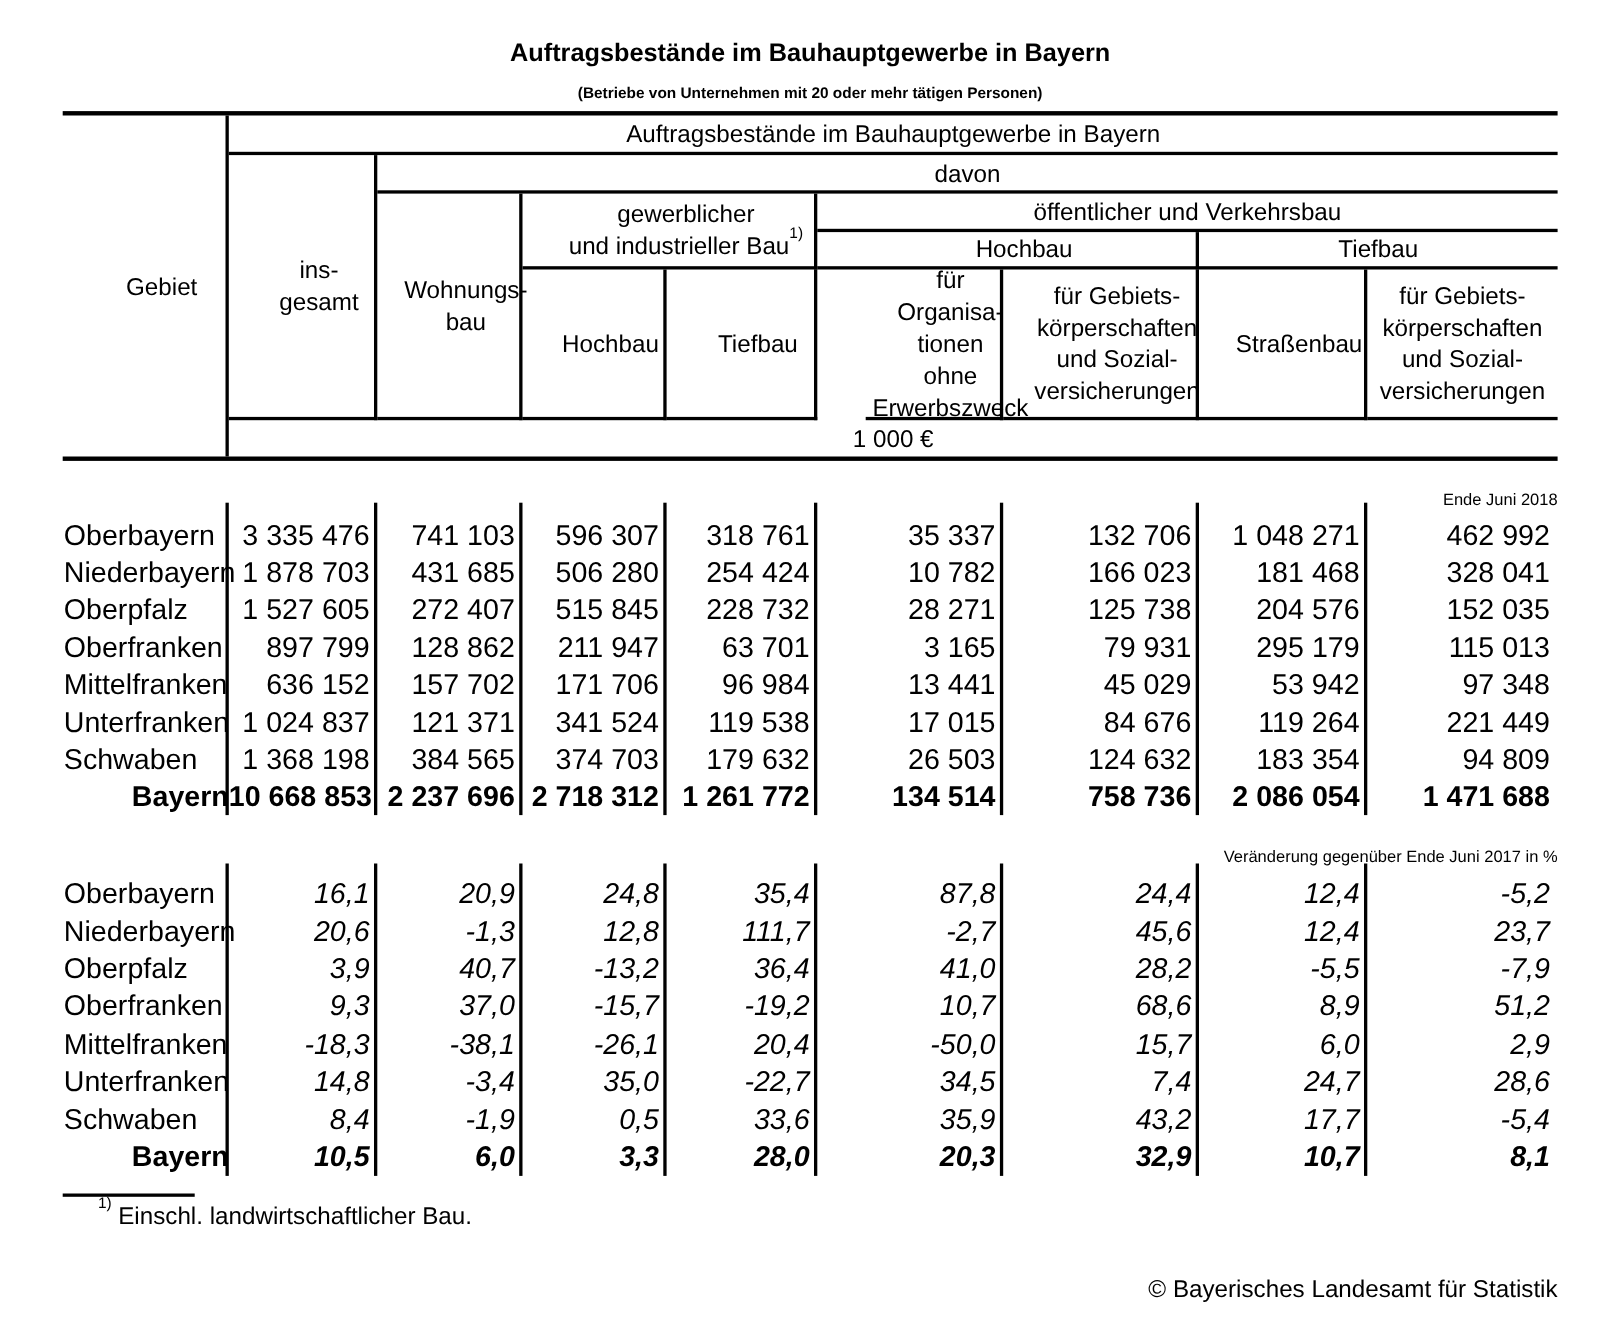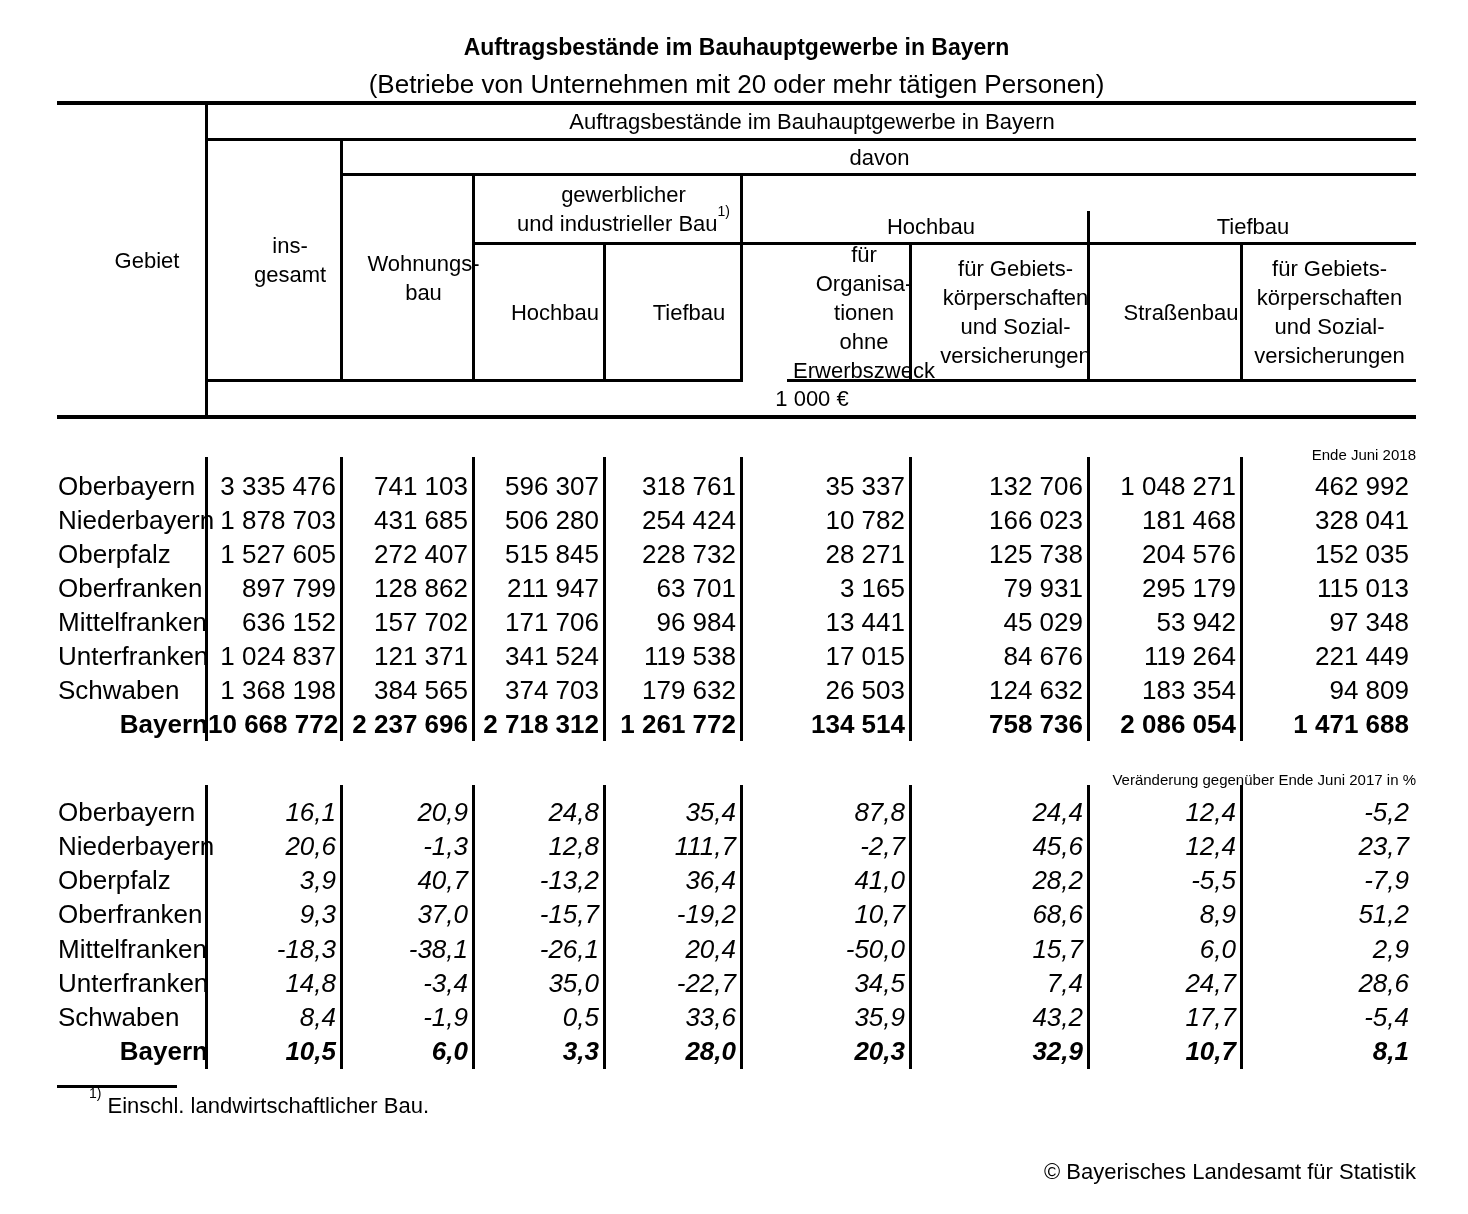--- a/index.html
+++ b/index.html
@@ -13,21 +13,21 @@
   }
   .abs { position: absolute; }
 
   
   .doc-title {
     left: 57px; top: 33px; width: 1359px;
     text-align: center; font-size: 23px; font-weight: bold; line-height: 28px;
   }
   .doc-subtitle {
     left: 57px; top: 70px; width: 1359px;
-    text-align: center; font-size: 26px; line-height: 28px;
+    text-align: center; font-size: 14px; line-height: 28px; font-weight: bold;
   }
 
   
   .thead {
     left: 57px; top: 101px; width: 1359px;
     display: grid;
     grid-template-columns: 151px 135px 132px 131px 137px 169px 178px 153px 173px;
     grid-template-rows: 36px 35px 35px 34px 137px 33px;
     border-top: 4px solid #000;
     border-bottom: 4px solid #000;
@@ -133,20 +133,23 @@
   <div class="hc br bb h-gewerblich">
     <div>gewerblicher</div>
     <div><span>und industrieller Bau</span><sup class="fn">1)</sup></div>
   </div>
   <div class="hc br bb h-hochbau-leaf">
     <div>Hochbau</div>
   </div>
   <div class="hc br bb h-tiefbau-leaf">
     <div>Tiefbau</div>
   </div>
+  <div class="hc bb h-oeffentlich">
+    <div>öffentlicher und Verkehrsbau</div>
+  </div>
   <div class="hc br bb h-oeff-hochbau">
     <div>Hochbau</div>
   </div>
   <div class="hc bb h-oeff-tiefbau">
     <div>Tiefbau</div>
   </div>
   <div class="hc br bb h-org">
     <div>für Organisa-</div>
     <div>tionen ohne</div>
     <div>Erwerbszweck</div>
@@ -253,21 +256,21 @@
       <div class="cell num">384 565</div>
       <div class="cell num">374 703</div>
       <div class="cell num">179 632</div>
       <div class="cell num">26 503</div>
       <div class="cell num">124 632</div>
       <div class="cell num">183 354</div>
       <div class="cell num">94 809</div>
     </div>
     <div class="trow bold">
       <div class="cell label">Bayern</div>
-      <div class="cell num">10 668 772</div>
+      <div class="cell num">10 668 853</div>
       <div class="cell num">2 237 696</div>
       <div class="cell num">2 718 312</div>
       <div class="cell num">1 261 772</div>
       <div class="cell num">134 514</div>
       <div class="cell num">758 736</div>
       <div class="cell num">2 086 054</div>
       <div class="cell num">1 471 688</div>
     </div>
   </div>
 

